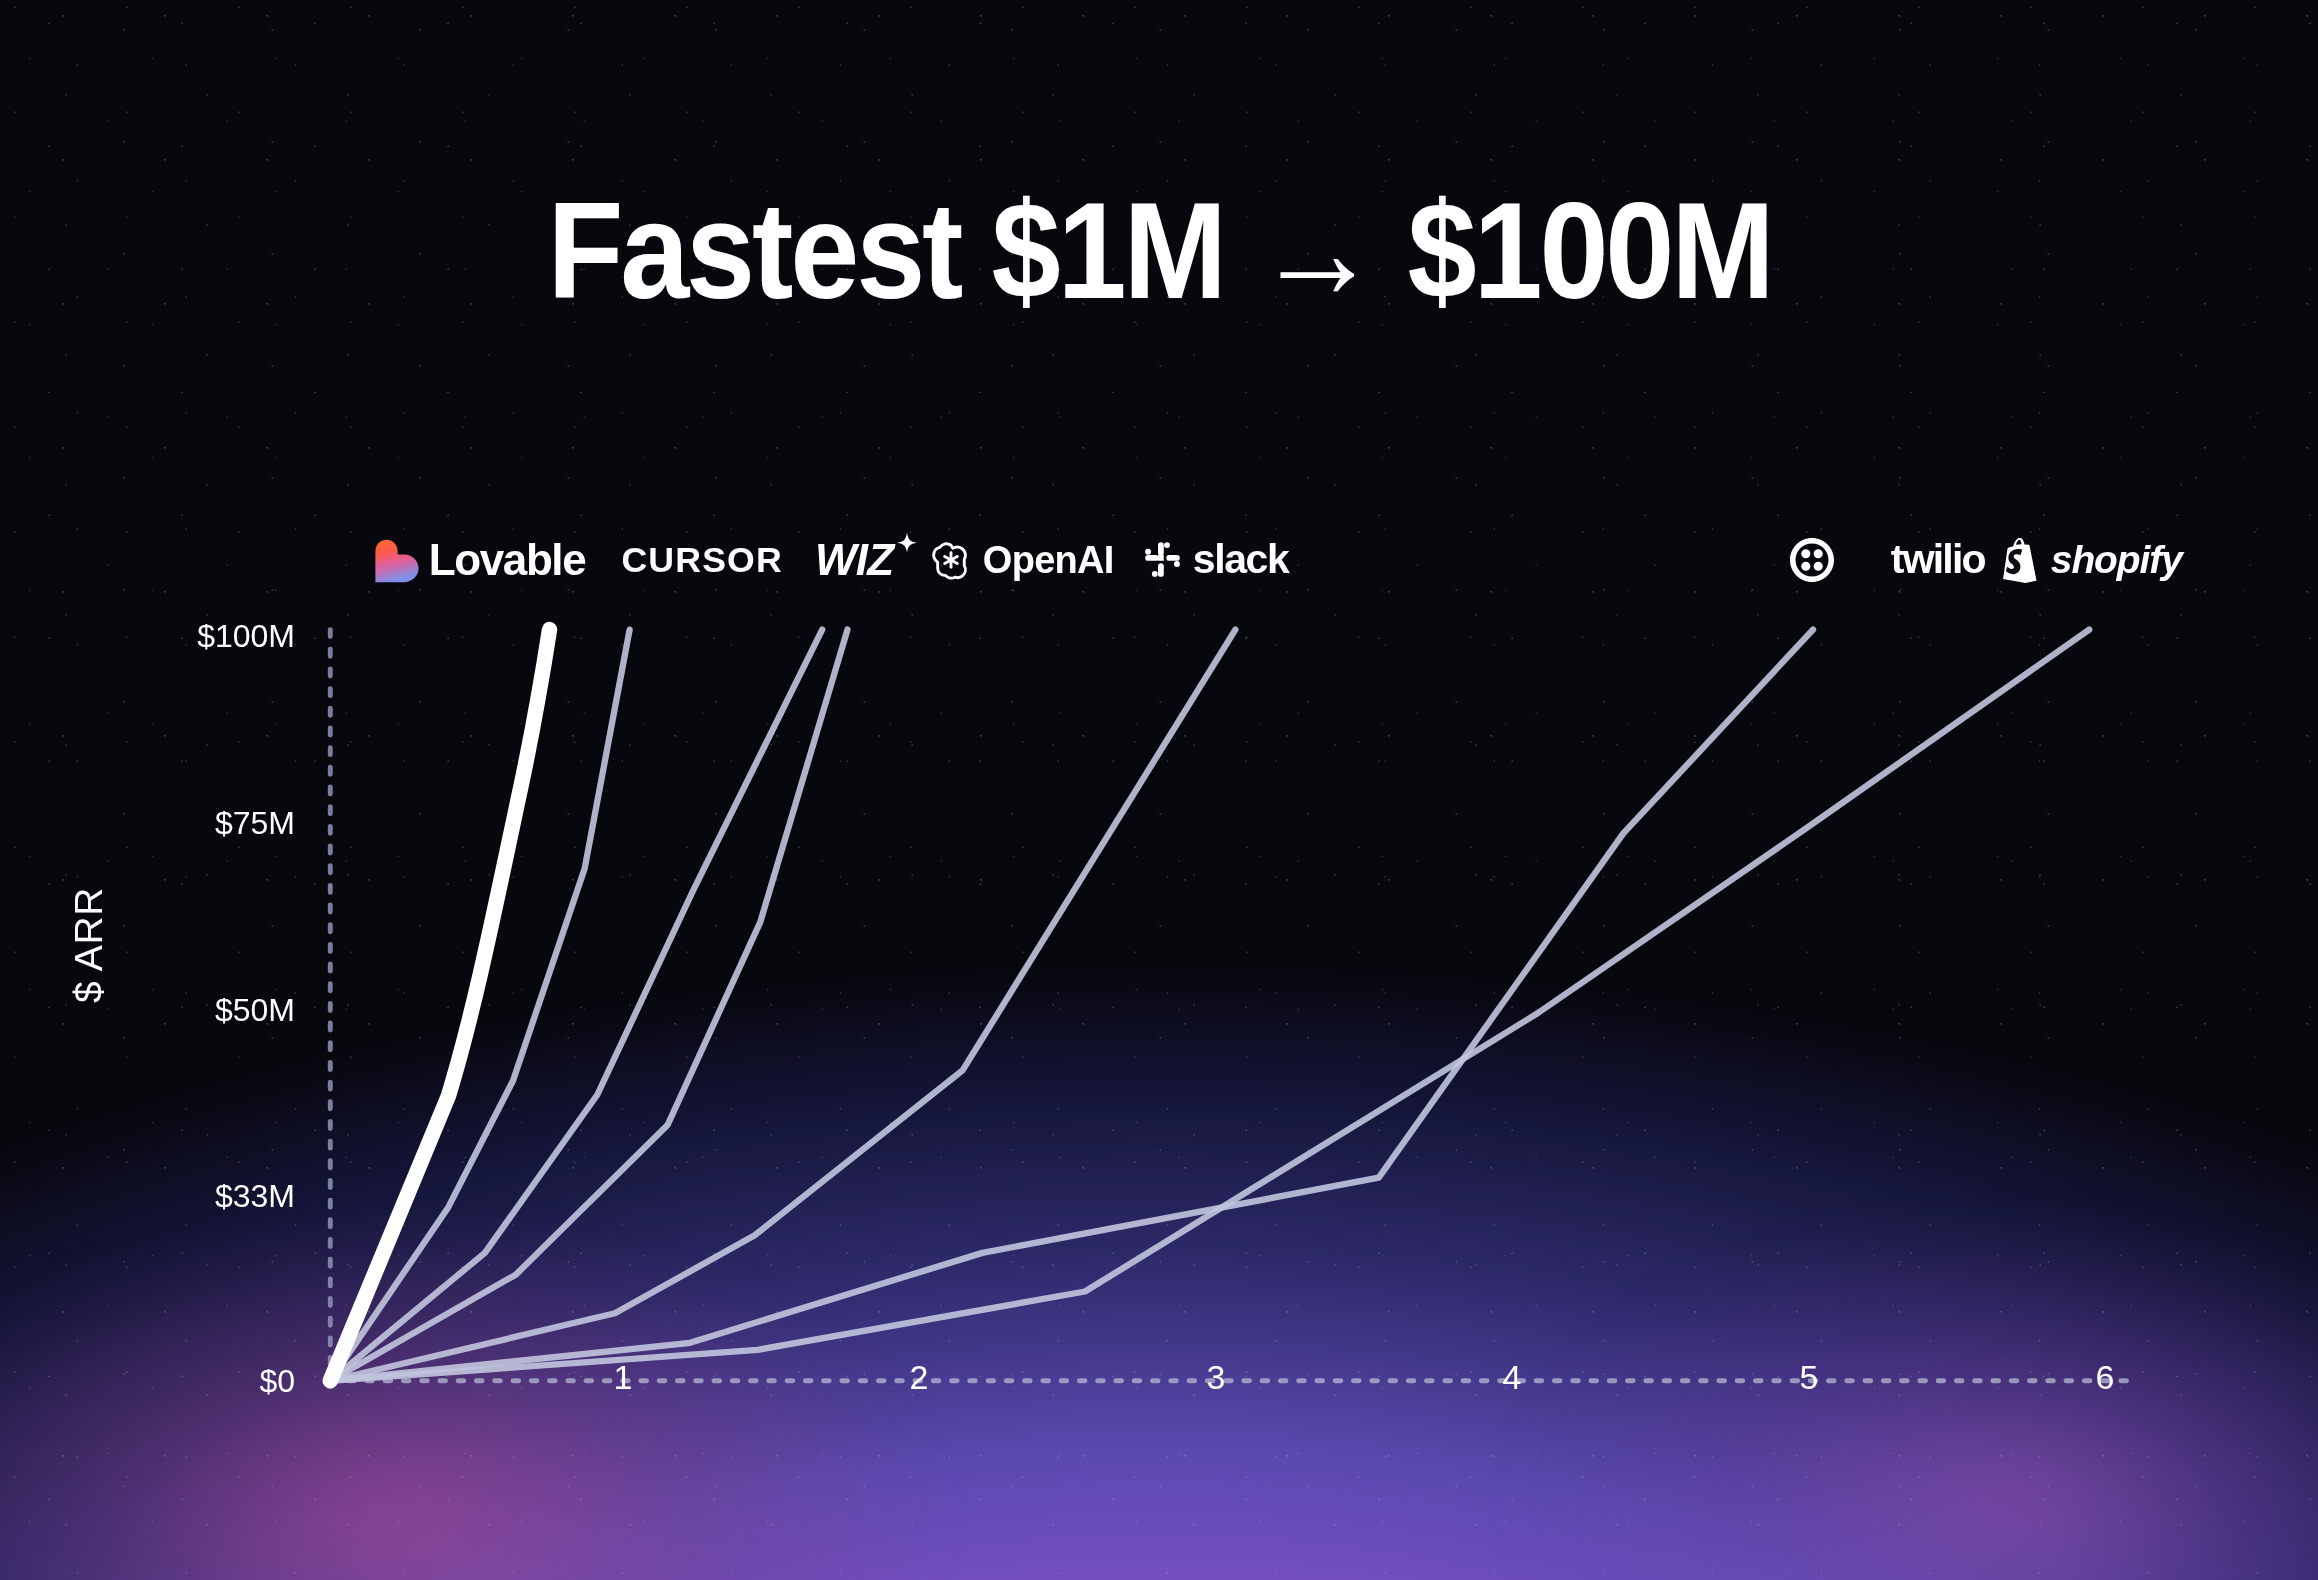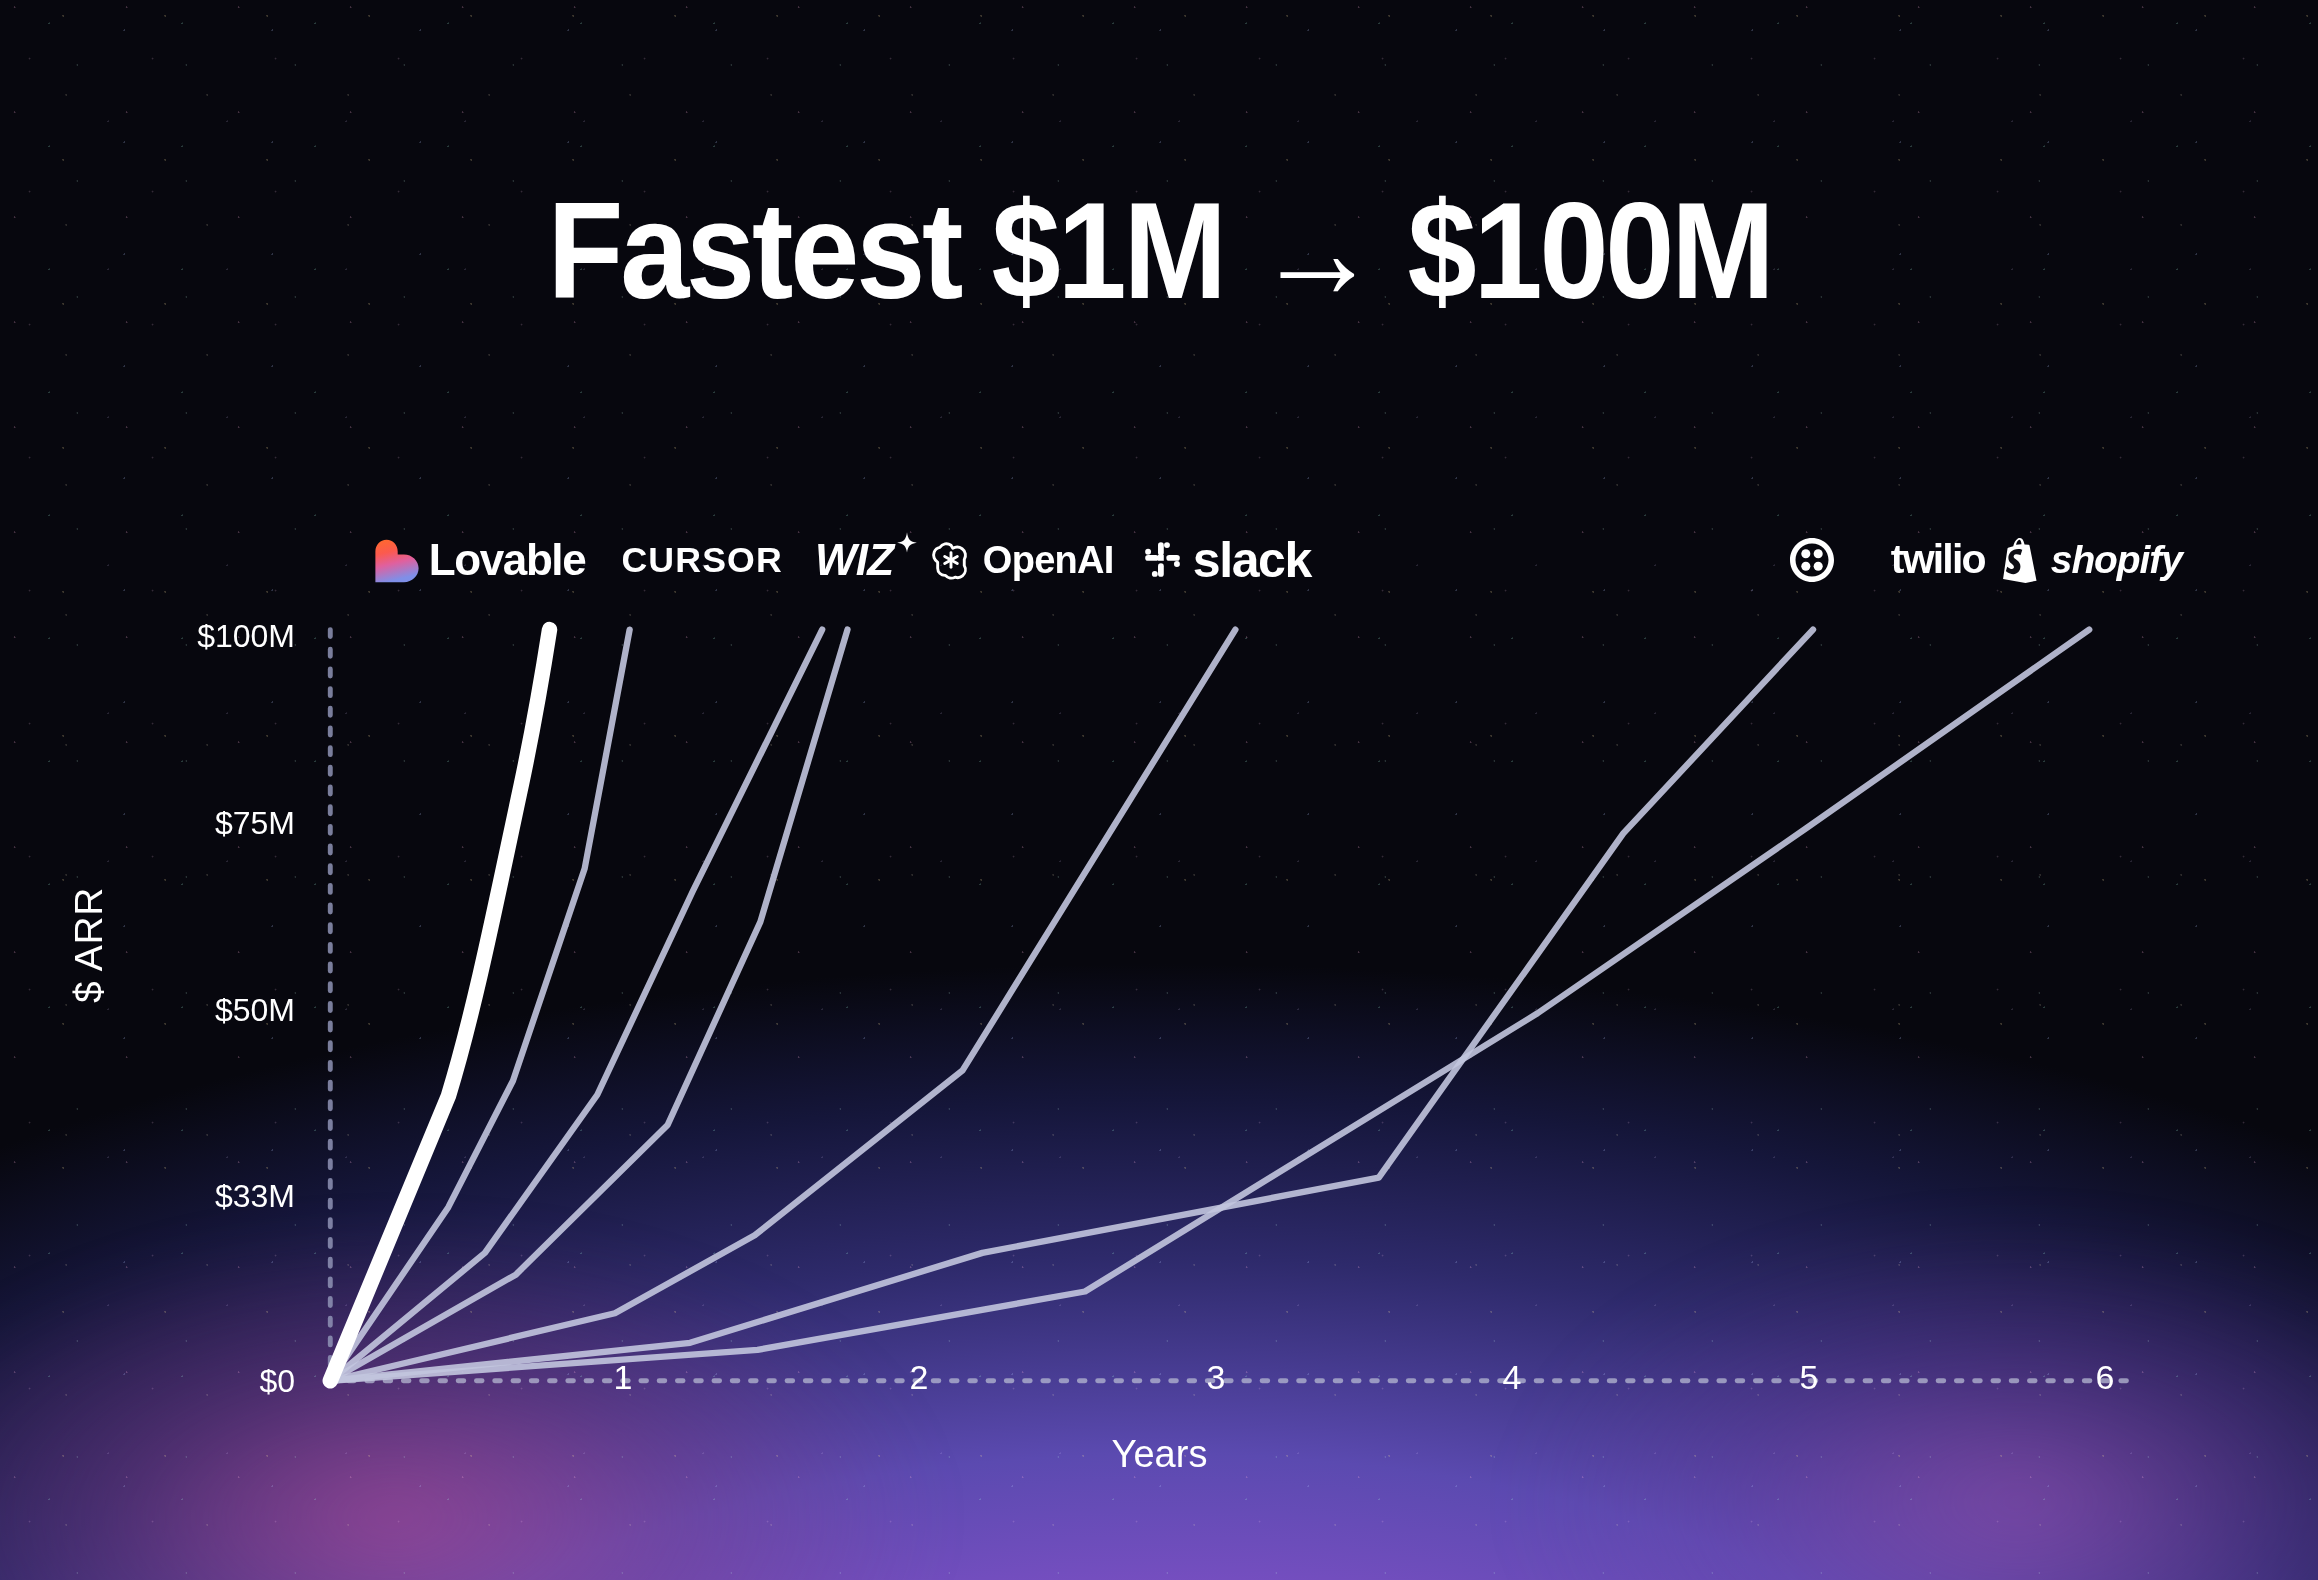--- a/index.html
+++ b/index.html
@@ -92,21 +92,21 @@
     height:53px;
     white-space:nowrap;
   }
   .legend-item .wordmark {
     color:#ffffff; font-weight:bold; line-height:1;
   }
   .lm-lovable { font-size:44px; letter-spacing:-1.4px; }
   .lm-cursor  { font-size:35px; letter-spacing:1.1px; transform:scaleX(1.02); }
   .lm-wiz     { font-size:44px; letter-spacing:-0.7px; font-style:italic; }
   .lm-openai  { font-size:38px; letter-spacing:-0.7px; font-weight:500; }
-  .lm-slack   { font-size:50px; letter-spacing:-1.4px; }
+  .lm-slack   { font-size:41px; letter-spacing:-1.4px; }
   .lm-twilio  { font-size:41px; letter-spacing:-1.8px;margin-left:47px; }
   .lm-shopify { font-size:39px; letter-spacing:-1.1px; font-style:italic; }
 
   .mark { display:block; flex:0 0 auto; }
 </style>
 </head>
 <body>
 
 <div id="bg-base"></div>
 <div id="bg-glow-left"></div>
@@ -155,21 +155,20 @@
   </div>
 
   <div class="xtick" style="left:623px">1</div>
   <div class="xtick" style="left:919px">2</div>
   <div class="xtick" style="left:1216px">3</div>
   <div class="xtick" style="left:1512px">4</div>
   <div class="xtick" style="left:1809px">5</div>
   <div class="xtick" style="left:2105px">6</div>
 
   <div id="ylabel">$ ARR</div>
-  <div id="xlabel">Years</div>
 </div>
 
 <div id="legend">
 
   <div class="legend-item" style="left:375px">
     <svg class="mark" width="44" height="46" viewBox="0 0 62 66">
       <path fill="url(#gradLovableMark)" d="M16 4 C6.5 4 0 11.6 0 20.8 L0 65 L41 65 C52.6 65 62 56 62 45 C62 34 52.6 25 41 25 L32 25 L32 20.8 C32 11.6 25.5 4 16 4 Z"></path>
     </svg>
     <span class="wordmark lm-lovable">Lovable</span>
   </div>

